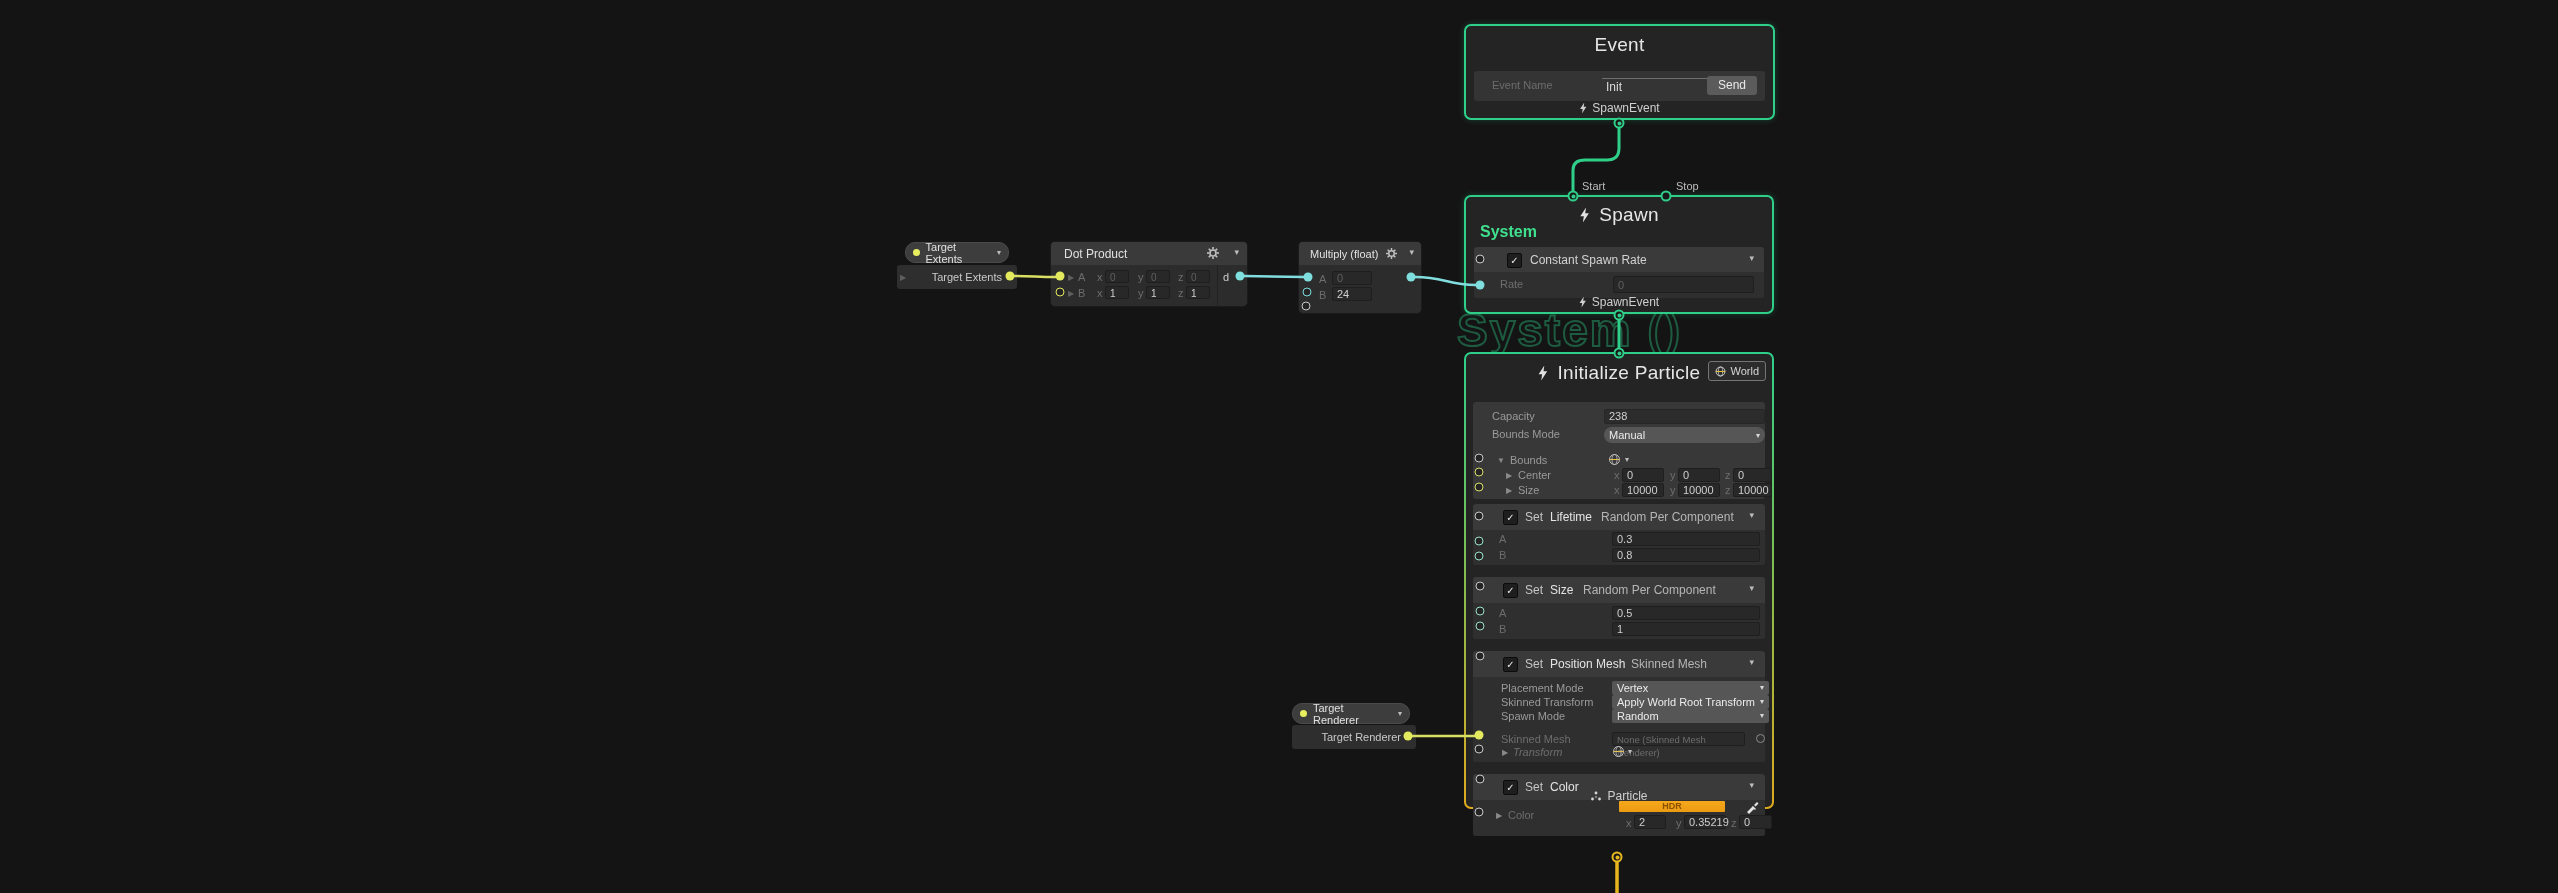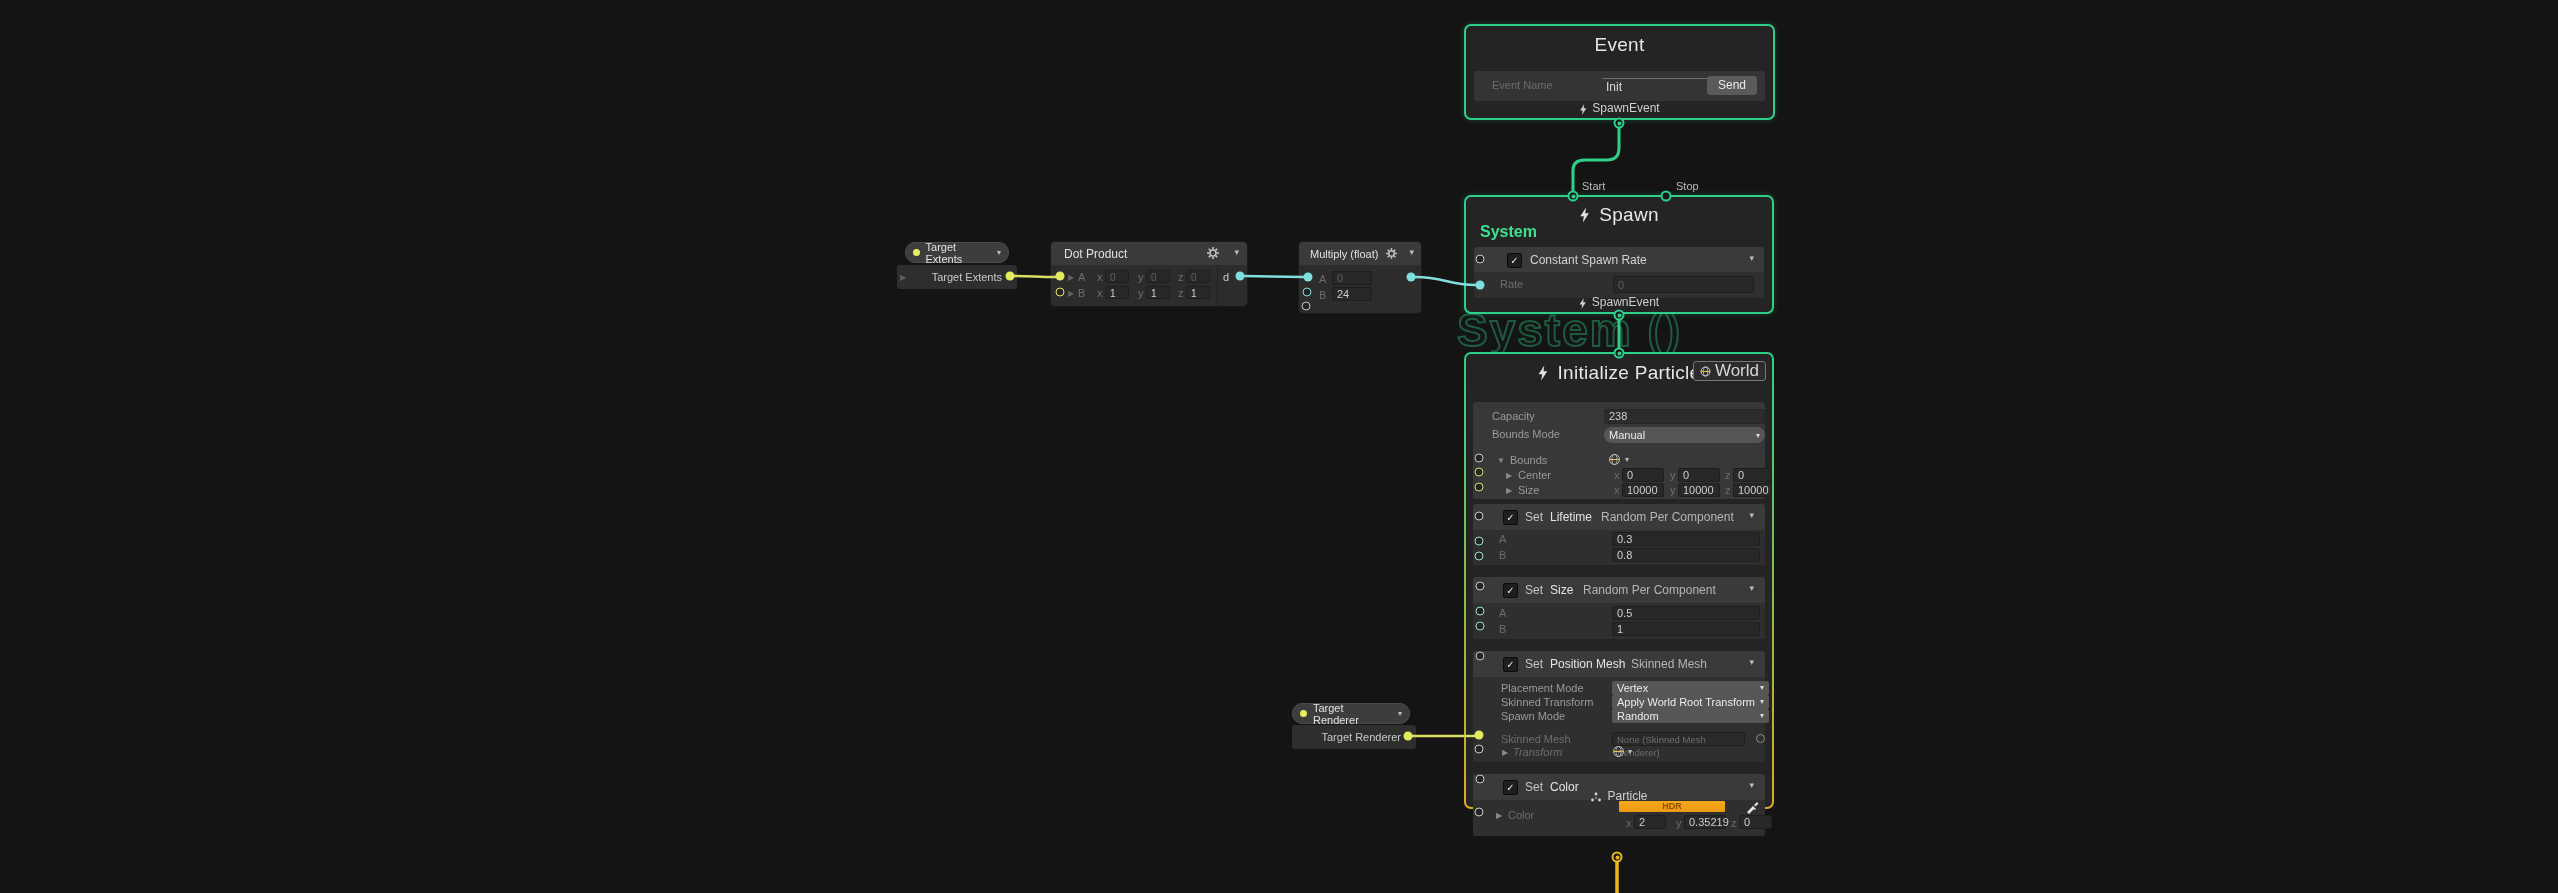--- a/index.html
+++ b/index.html
@@ -40,24 +40,24 @@
   .ring .pc{position:absolute;inset:1.5px;border-radius:50%;background:currentColor;}
   .dotp{width:9px;height:9px;background:currentColor;}
   .hol{width:9px;height:9px;background:#242424;border:1.5px solid currentColor;}
   .g{color:#2fcf8a}.y{color:#e4ea5e}.c{color:#7fdede}.w{color:#c8c8c8}.f{color:#9be2c6}.v{color:#d9e06a}.o{color:#e7b71f}
   
   .watermark{position:absolute;z-index:0;font-size:46px;font-weight:bold;letter-spacing:2px;
              color:transparent;-webkit-text-stroke:2px #1e5c41;}
   svg.layer{position:absolute;left:0;top:0;z-index:3;pointer-events:none;}
   svg.under{z-index:1;}
   .footerlab{position:absolute;width:100%;text-align:center;font-size:12px;color:#cfcfcf;
-             display:flex;justify-content:center;align-items:flex-end;gap:5px;}
+             display:flex;justify-content:center;align-items:center;gap:5px;}
   .portlab{position:absolute;font-size:11px;color:#bdbdbd;z-index:2;}
   .badge{position:absolute;border:1px solid #757575;background:#2c2c2c;border-radius:3px;
-         display:flex;align-items:center;gap:4px;padding:0 6px;font-size:17px;color:#d5d5d5;}
+         display:flex;align-items:center;gap:4px;padding:0 6px;font-size:11px;color:#d5d5d5;}
   .bolt{display:inline-block;width:11px;height:15px;background:#e2e2e2;
         clip-path:polygon(62% 0,10% 58%,42% 58%,34% 100%,88% 38%,55% 38%);}
   .bolt.sm{width:8px;height:11px;background:#cfcfcf;}
   .objpick{position:absolute;width:9px;height:9px;border-radius:50%;border:1px solid #8a8a8a;box-sizing:border-box;}
   .hdrbar{position:absolute;background:linear-gradient(180deg,#f6a81c,#eb9b12);border-radius:1px;
           text-align:center;font-size:9px;font-weight:bold;color:#8a5200;line-height:11px;}
 </style>
 </head>
 <body>
 

